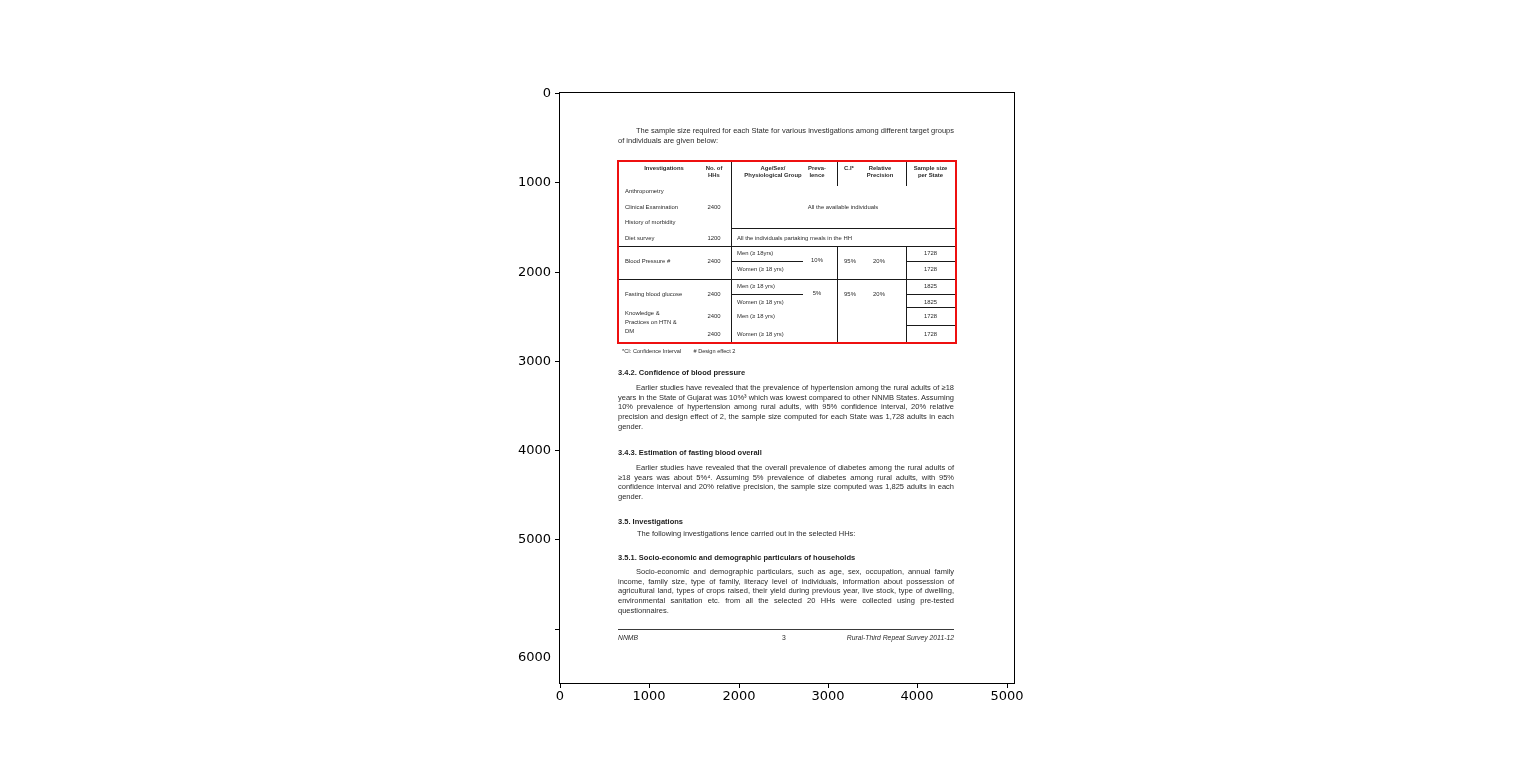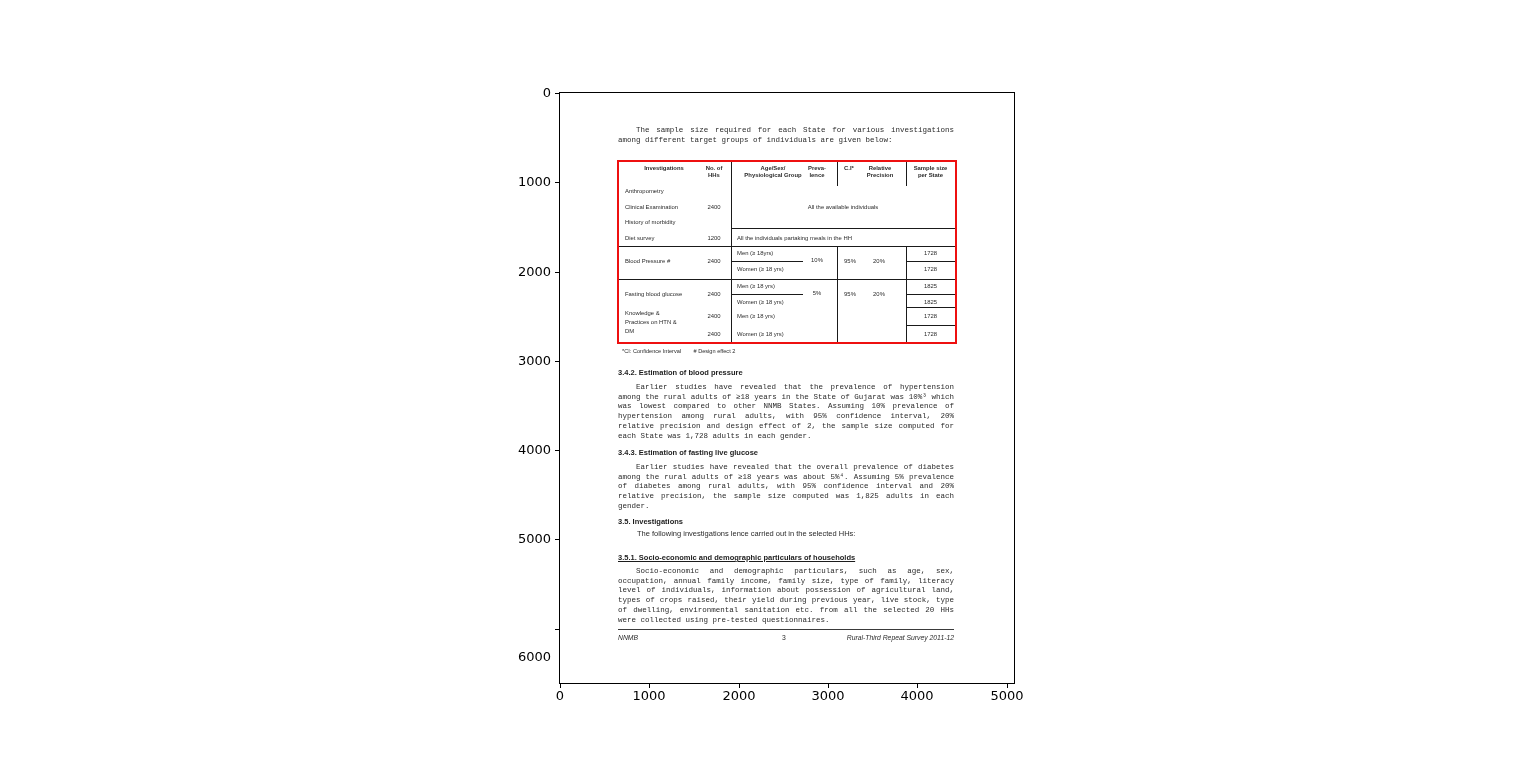--- a/index.html
+++ b/index.html
@@ -17,21 +17,21 @@
   .xtick-label { top:689px; width:70px; text-align:center; transform:translateX(-50%); }
   .ytick-mark { position:absolute; left:555px; width:4px; height:1px; background:#000; }
   .xtick-mark { position:absolute; top:684px; width:1px; height:4px; background:#000; }
   .axes {
     position:absolute; left:559px; top:92px; width:456px; height:592px;
     border:1px solid #000; background:#ffffff;
   }
   
   .page { position:absolute; inset:0; color:#2b2b2b; }
   .page .blk { position:absolute; }
-  .para { font-size:7.5px; line-height:9.7px; text-align:justify; text-indent:18px;font-family:Liberation Mono, monospace; }
+  .para { font-size:7.5px; line-height:9.7px; text-align:justify; text-indent:18px; }
   .hd { font-size:7.5px; font-weight:bold; color:#1c1c1c; white-space:nowrap; }
   .small { font-size:5.6px; }
   
   .doc-table {
     position:absolute; left:57px; top:67px; width:340px; height:184px;
     border:2px solid; background:#fff; font-size:5.9px; line-height:7.4px;
   }
   .doc-table .t { position:absolute; white-space:nowrap; }
   .ctr { text-align:center; }
   .b { font-weight:bold; }
@@ -145,30 +145,30 @@
         <div class="t ctr" style="left:80px;top:151px;width:30px">2400</div>
         <div class="t ctr" style="left:80px;top:169px;width:30px">2400</div>
         <div class="t" style="left:118px;top:151px">Men (≥ 18 yrs)</div>
         <div class="t" style="left:118px;top:169px">Women (≥ 18 yrs)</div>
         <div class="t ctr" style="left:287px;top:151px;width:49px">1728</div>
         <div class="t ctr" style="left:287px;top:169px;width:49px">1728</div>
       </div>
 
       <div class="blk small" style="left:62px; top:255px; white-space:pre;">*CI: Confidence Interval        # Design effect 2</div>
 
-      <div class="blk hd" style="left:58px; top:275px;">3.4.2. Estimation of blood pressure</div>
+      <div class="blk hd" style="left:58px; top:275px;">3.4.2. Confidence of blood pressure</div>
       <div class="blk para" style="left:58px; top:290px; width:336px;">Earlier studies have revealed that the prevalence of hypertension among the rural adults of ≥18 years in the State of Gujarat was 10%³ which was lowest compared to other NNMB States. Assuming 10% prevalence of hypertension among rural adults, with 95% confidence interval, 20% relative precision and design effect of 2, the sample size computed for each State was 1,728 adults in each gender.</div>
 
-      <div class="blk hd" style="left:58px; top:355px;">3.4.3. Estimation of fasting live glucose</div>
+      <div class="blk hd" style="left:58px; top:355px;">3.4.3. Estimation of fasting blood overall</div>
       <div class="blk para" style="left:58px; top:370px; width:336px;">Earlier studies have revealed that the overall prevalence of diabetes among the rural adults of ≥18 years was about 5%⁴. Assuming 5% prevalence of diabetes among rural adults, with 95% confidence interval and 20% relative precision, the sample size computed was 1,825 adults in each gender.</div>
 
       <div class="blk hd" style="left:58px; top:424px;">3.5. Investigations</div>
       <div class="blk" style="left:77px; top:436px; width:320px; font-size:7.5px;">The following investigations lence carried out in the selected HHs:</div>
 
-      <div class="blk hd" style="left:58px; top:460px;text-decoration:underline;">3.5.1. Socio-economic and demographic particulars of households</div>
+      <div class="blk hd" style="left:58px; top:460px;">3.5.1. Socio-economic and demographic particulars of households</div>
       <div class="blk para" style="left:58px; top:474px; width:336px;">Socio-economic and demographic particulars, such as age, sex, occupation, annual family income, family size, type of family, literacy level of individuals, information about possession of agricultural land, types of crops raised, their yield during previous year, live stock, type of dwelling, environmental sanitation etc. from all the selected 20 HHs were collected using pre-tested questionnaires.</div>
 
       <div class="rule" style="left:58px; top:536px; width:336px;"></div>
       <div class="foot" style="left:58px; top:541px;">NNMB</div>
       <div class="foot" style="left:58px; top:541px; width:332px; text-align:center; font-style:normal;">3</div>
       <div class="foot" style="left:58px; top:541px; width:336px; text-align:right;">Rural-Third Repeat Survey 2011-12</div>
 
     </div>
   </div>
 </div>

